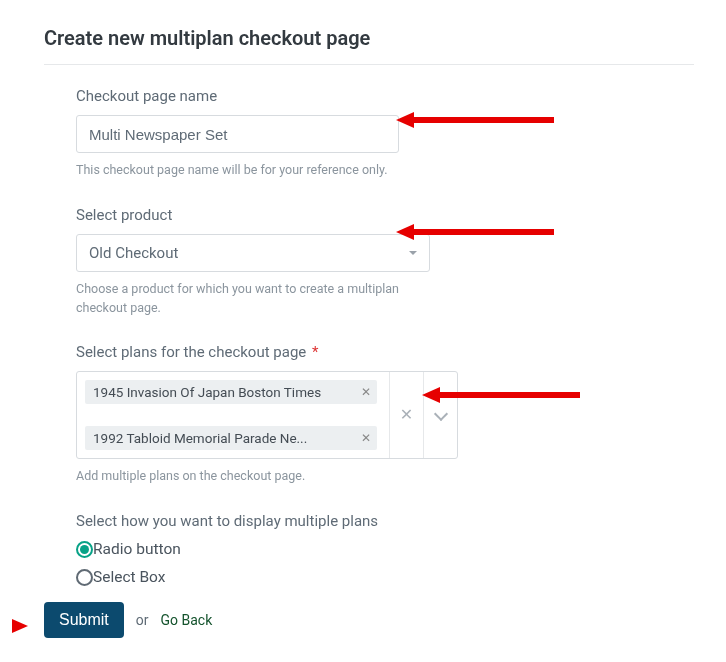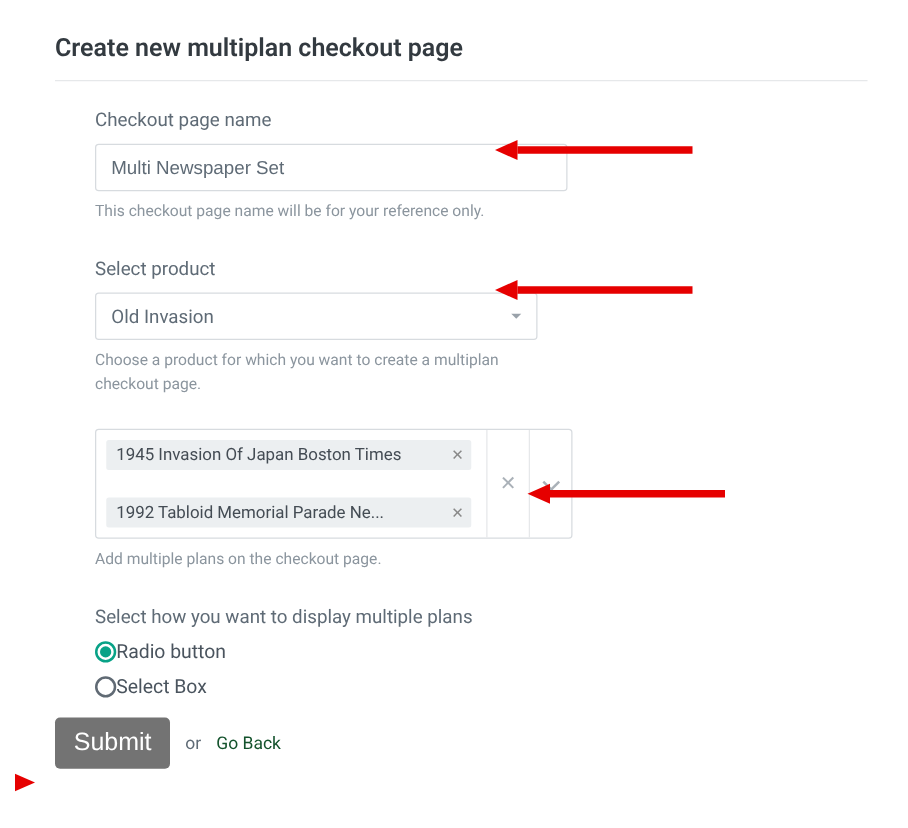--- a/index.html
+++ b/index.html
@@ -34,21 +34,21 @@
     display: block;
   }
   .req { color: #d33; margin-left: 2px; }
   .helper {
     font-size: 12.5px;
     color: #8b959e;
     margin-top: 8px;
     line-height: 1.5;
   }
   .text-input {
-    width: 378px;
+    width: 323px;
     height: 38px;
     padding: 0 12px;
     border: 1px solid #d7dbdf;
     border-radius: 3px;
     font-size: 15px;
     color: #5f6b76;
     background: #fff;
   }
   .select-wrap {
     width: 354px;
@@ -144,26 +144,26 @@
     border-radius: 50%;
     background: #08a287;
   }
   .actions {
     display: flex;
     align-items: center;
     gap: 12px;
     margin-top: 16px;
   }
   .btn-submit {
-    background: #737373;
+    background: #0c4a6e;
     color: #fff;
     border: none;
     border-radius: 4px;
     padding: 9px 15px;
-    font-size: 20px;
+    font-size: 16px;
     cursor: pointer;
   }
   .or-text { color: #5f6b76; font-size: 14px; }
   .go-back {
     color: #14532d;
     text-decoration: none;
     font-size: 14px;
     cursor: pointer;
   }
   
@@ -204,27 +204,31 @@
 
   <div class="field-group">
     <label class="field-label">Checkout page name</label>
     <input type="text" class="text-input" value="Multi Newspaper Set" style="">
     <div class="helper">This checkout page name will be for your reference only.</div>
   </div>
 
   <div class="field-group">
     <label class="field-label">Select product</label>
     <div class="select-wrap">
-      <span>Old Invasion</span>
+      <span>Old Checkout</span>
       <span class="caret-down"></span>
     </div>
     <div class="helper" style="max-width:360px;">Choose a product for which you want to create a multiplan checkout page.</div>
   </div>
 
   <div class="field-group">
+    <label class="field-label">
+      <span>Select plans for the checkout page</span>
+      <span class="req">*</span>
+    </label>
     <div class="multi-select">
       <div class="ms-tags">
         <div class="tag">
           <span class="tag-label">1945 Invasion Of Japan Boston Times</span>
           <span class="tag-x">✕</span>
         </div>
         <div class="tag">
           <span class="tag-label">1992 Tabloid Memorial Parade Ne...</span>
           <span class="tag-x">✕</span>
         </div>

